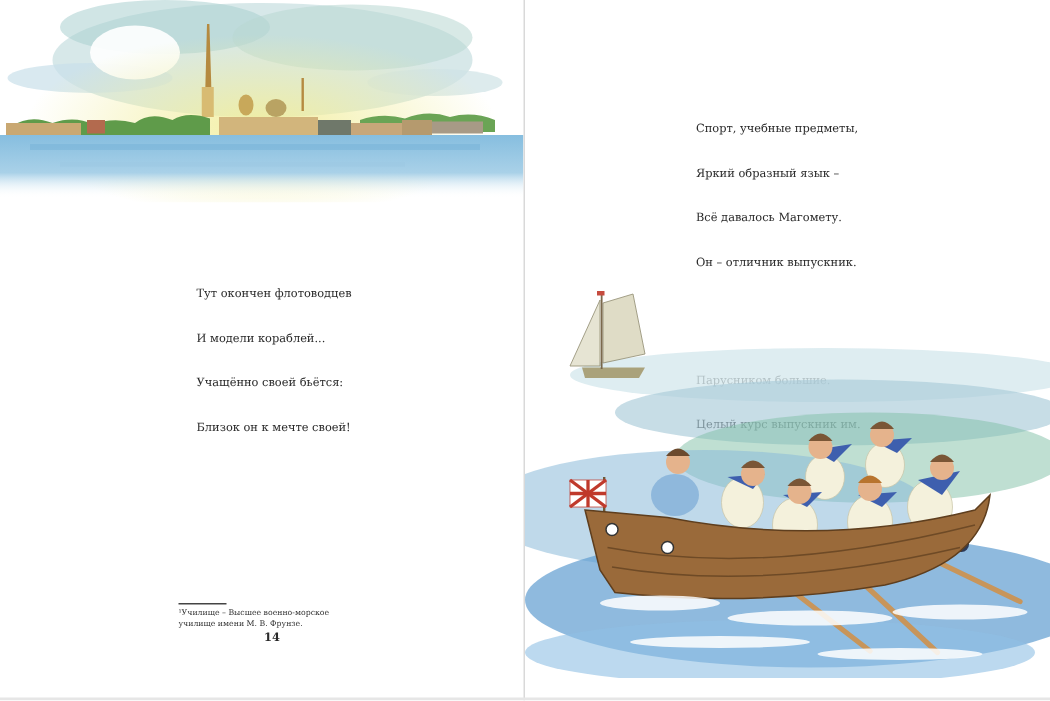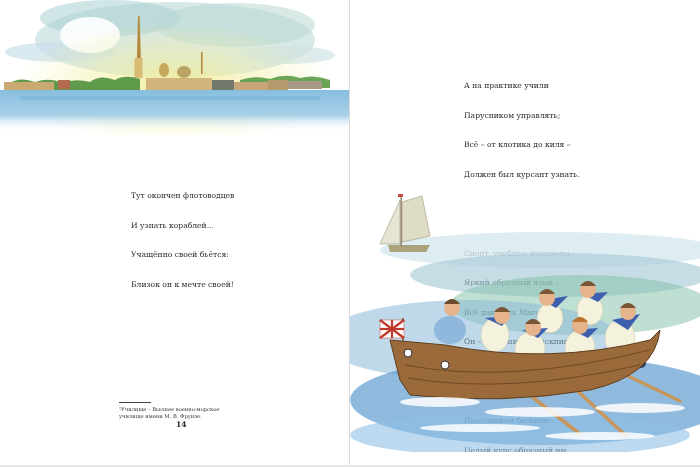--- a/index.html
+++ b/index.html
@@ -78,21 +78,21 @@
       <rect x="288" y="81" width="34" height="8" fill="#a79a86"></rect>
 
       <rect x="0" y="90" width="349" height="42" fill="url(#waterL)"></rect>
       <rect x="20" y="96" width="300" height="4" fill="#7ab4d8" opacity="0.6"></rect>
       <rect x="40" y="108" width="230" height="3" fill="#9cc8e2" opacity="0.6"></rect>
     </svg>
 
     <div class="poem left-poem">
       <div class="stanza">
         <span class="line">Тут окончен флотоводцев</span>
-        <span class="line">И узнать кораблей...</span>
+        <span class="line">И модели кораблей...</span>
         <span class="line">Учащённо своей бьётся:</span>
         <span class="line">Близок он к мечте своей!</span>
       </div>
       
       
       
     </div>
 
     <div class="fn-rule"></div>
     <div class="footnote">
@@ -101,35 +101,29 @@
     </div>
 
     <div class="page-number">14</div>
   </div>
 
   <div class="gutter"></div>
 
   <div class="page page-right">
 
     <div class="poem right-poem">
-      <div class="stanza">
-        <span class="line">А на практике учили</span>
-        <span class="line">Парусником управлять;</span>
-        <span class="line">Всё – от клотика до киля –</span>
-        <span class="line">Должен был курсант узнать.</span>
-      </div>
       <div class="stanza">
         <span class="line">Спорт, учебные предметы,</span>
         <span class="line">Яркий образный язык –</span>
         <span class="line">Всё давалось Магомету.</span>
         <span class="line">Он – отличник выпускник.</span>
       </div>
       <div class="stanza">
         <span class="line">Парусником большие.</span>
-        <span class="line">Целый курс образный им.</span>
+        <span class="line">Целый курс выпускник им.</span>
         
         
       </div>
     </div>
 
     <svg class="illus boat-scene" viewBox="0 0 350 275" preserveAspectRatio="none">
 
       <ellipse cx="200" cy="60" rx="170" ry="18" fill="#d6e8ee" opacity="0.8"></ellipse>
       <ellipse cx="210" cy="85" rx="150" ry="22" fill="#a9cbd8" opacity="0.65"></ellipse>
       <ellipse cx="230" cy="115" rx="130" ry="30" fill="#7fbfa6" opacity="0.5"></ellipse>

